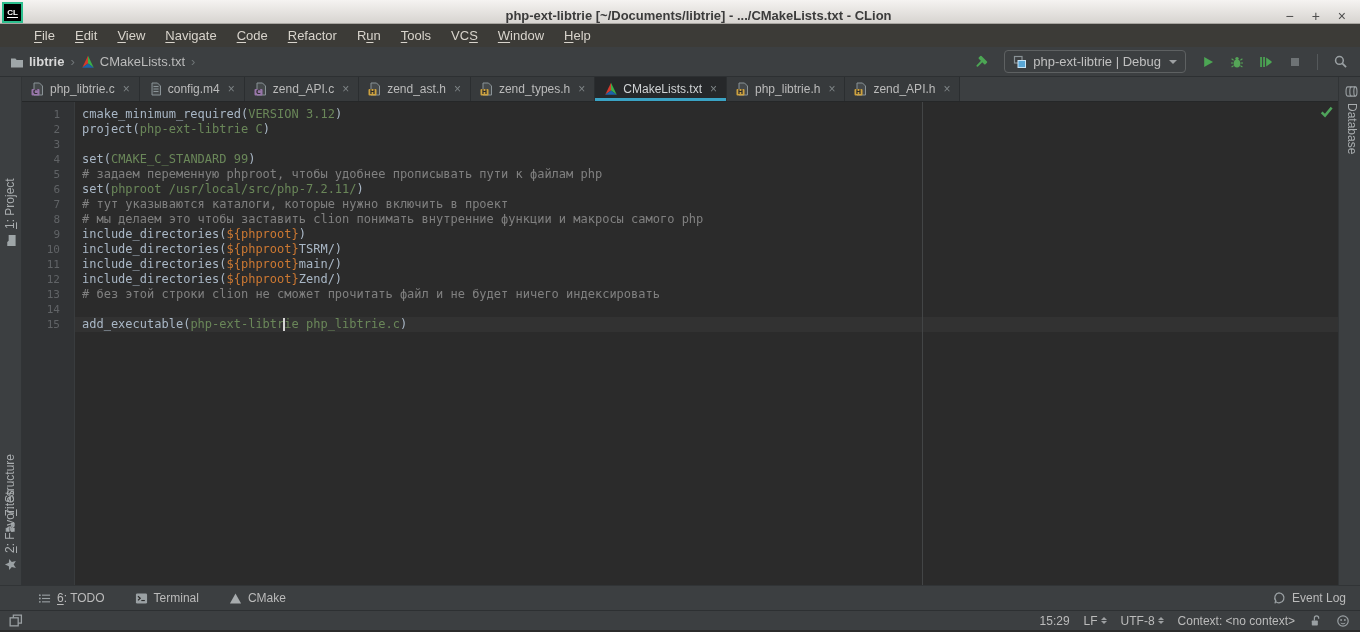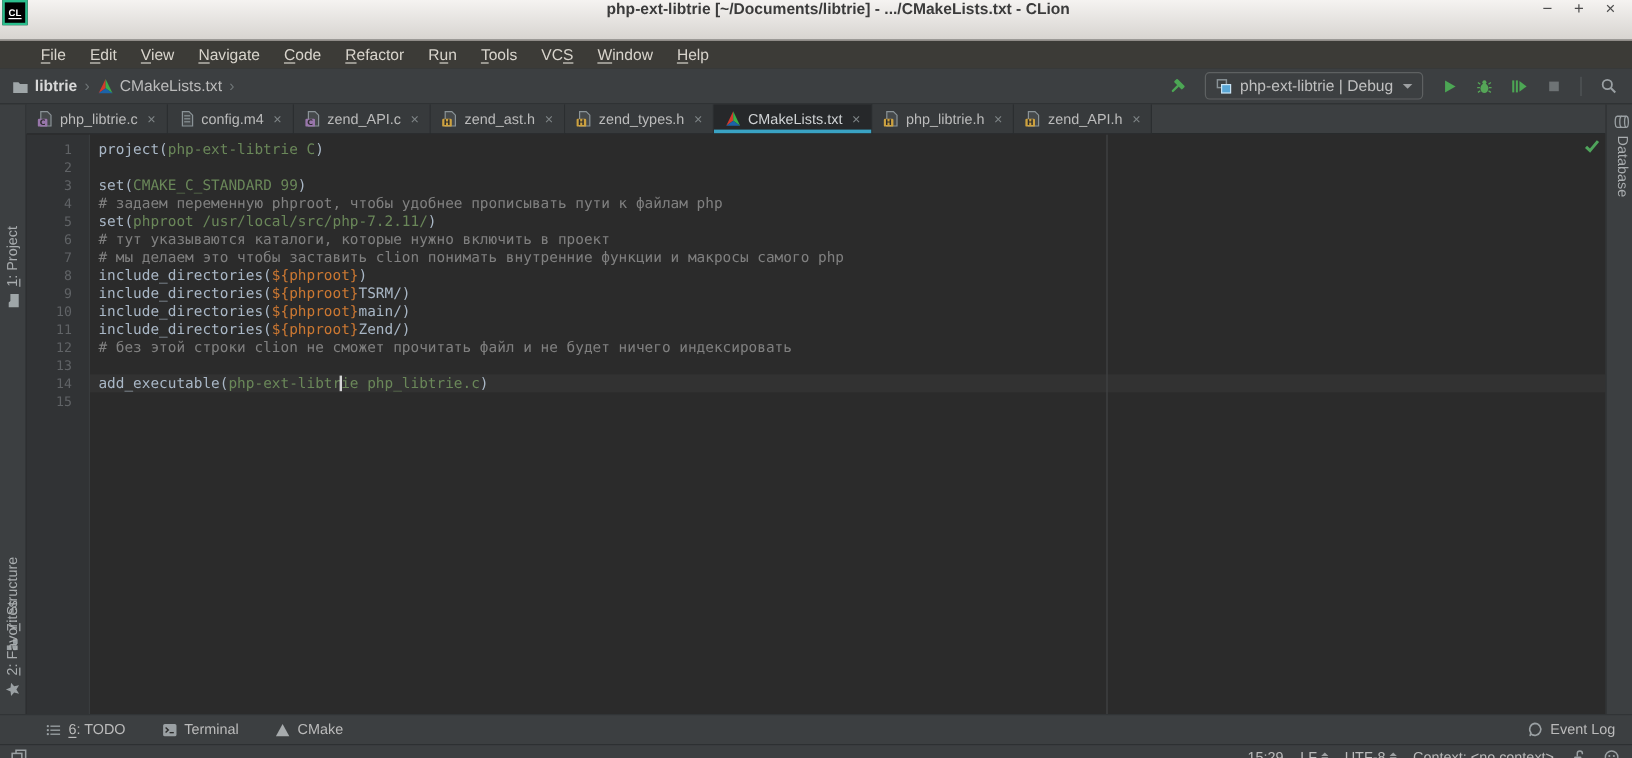--- a/index.html
+++ b/index.html
@@ -2,22 +2,22 @@
 <html><head>
 <meta charset="utf-8">
 <style>
   html,body{margin:0;padding:0;}
   body{width:1360px;height:632px;overflow:hidden;background:#2B2B2B;
        font-family:"Liberation Sans","DejaVu Sans",sans-serif;-webkit-user-select:none;user-select:none;}
   .icon{display:inline-flex;align-items:center;justify-content:center;line-height:0;}
   u{text-underline-offset:2px;}
 
   
-  .titlebar{height:34px;background:linear-gradient(#F5F3F1,#D7D4D0);border-bottom:1px solid #A8A5A0;
-            box-sizing:border-box;display:flex;align-items:flex-start;position:relative;}
+  .titlebar{height:24px;background:linear-gradient(#F5F3F1,#D7D4D0);border-bottom:1px solid #A8A5A0;
+            box-sizing:border-box;display:flex;align-items:flex-end;position:relative;}
   .clion-icon{width:21px;height:21px;margin-left:2px;background:#000;border:2px solid #2BBE8D;
               box-sizing:border-box;display:flex;align-items:center;justify-content:center;z-index:2;}
   .clion-icon span{color:#fff;font-weight:bold;font-size:8px;border-bottom:1px solid #fff;line-height:9px;}
   .win-title{position:absolute;left:16px;right:0;text-align:center;font-weight:bold;font-size:13px;color:#3B3B3B;padding-left:21px;}
   .win-controls{margin-left:auto;display:flex;gap:18px;padding-right:14px;z-index:2;color:#4D4D4D;font-size:14px;line-height:1;}
 
   
   .menubar{height:23px;background:#3C3B37;display:flex;align-items:center;padding-left:24px;}
   .menu-item{color:#D8D4CC;font-size:13px;padding:0 10px;}
 
@@ -320,20 +320,21 @@
           <div class="num">9</div>
           <div class="num">10</div>
           <div class="num">11</div>
           <div class="num">12</div>
           <div class="num">13</div>
           <div class="num">14</div>
           <div class="num">15</div>
         </div>
       <div class="code" id="code">
         <div class="guide"></div>
+      <div class="code-line"><span class="tok-p">cmake_minimum_required(</span><span class="tok-g">VERSION 3.12</span><span class="tok-p">)</span></div>
           <div class="code-line"><span class="tok-p">project(</span><span class="tok-g">php-ext-libtrie C</span><span class="tok-p">)</span></div>
           <div class="code-line"></div>
           <div class="code-line"><span class="tok-p">set(</span><span class="tok-g">CMAKE_C_STANDARD 99</span><span class="tok-p">)</span></div>
           <div class="code-line"><span class="tok-c"># задаем переменную phproot, чтобы удобнее прописывать пути к файлам php</span></div>
           <div class="code-line"><span class="tok-p">set(</span><span class="tok-g">phproot /usr/local/src/php-7.2.11/</span><span class="tok-p">)</span></div>
           <div class="code-line"><span class="tok-c"># тут указываются каталоги, которые нужно включить в проект</span></div>
           <div class="code-line"><span class="tok-c"># мы делаем это чтобы заставить clion понимать внутренние функции и макросы самого php</span></div>
           <div class="code-line"><span class="tok-p">include_directories(</span><span class="tok-o">${phproot}</span><span class="tok-p">)</span></div>
           <div class="code-line"><span class="tok-p">include_directories(</span><span class="tok-o">${phproot}</span><span class="tok-p">TSRM/)</span></div>
           <div class="code-line"><span class="tok-p">include_directories(</span><span class="tok-o">${phproot}</span><span class="tok-p">main/)</span></div>

